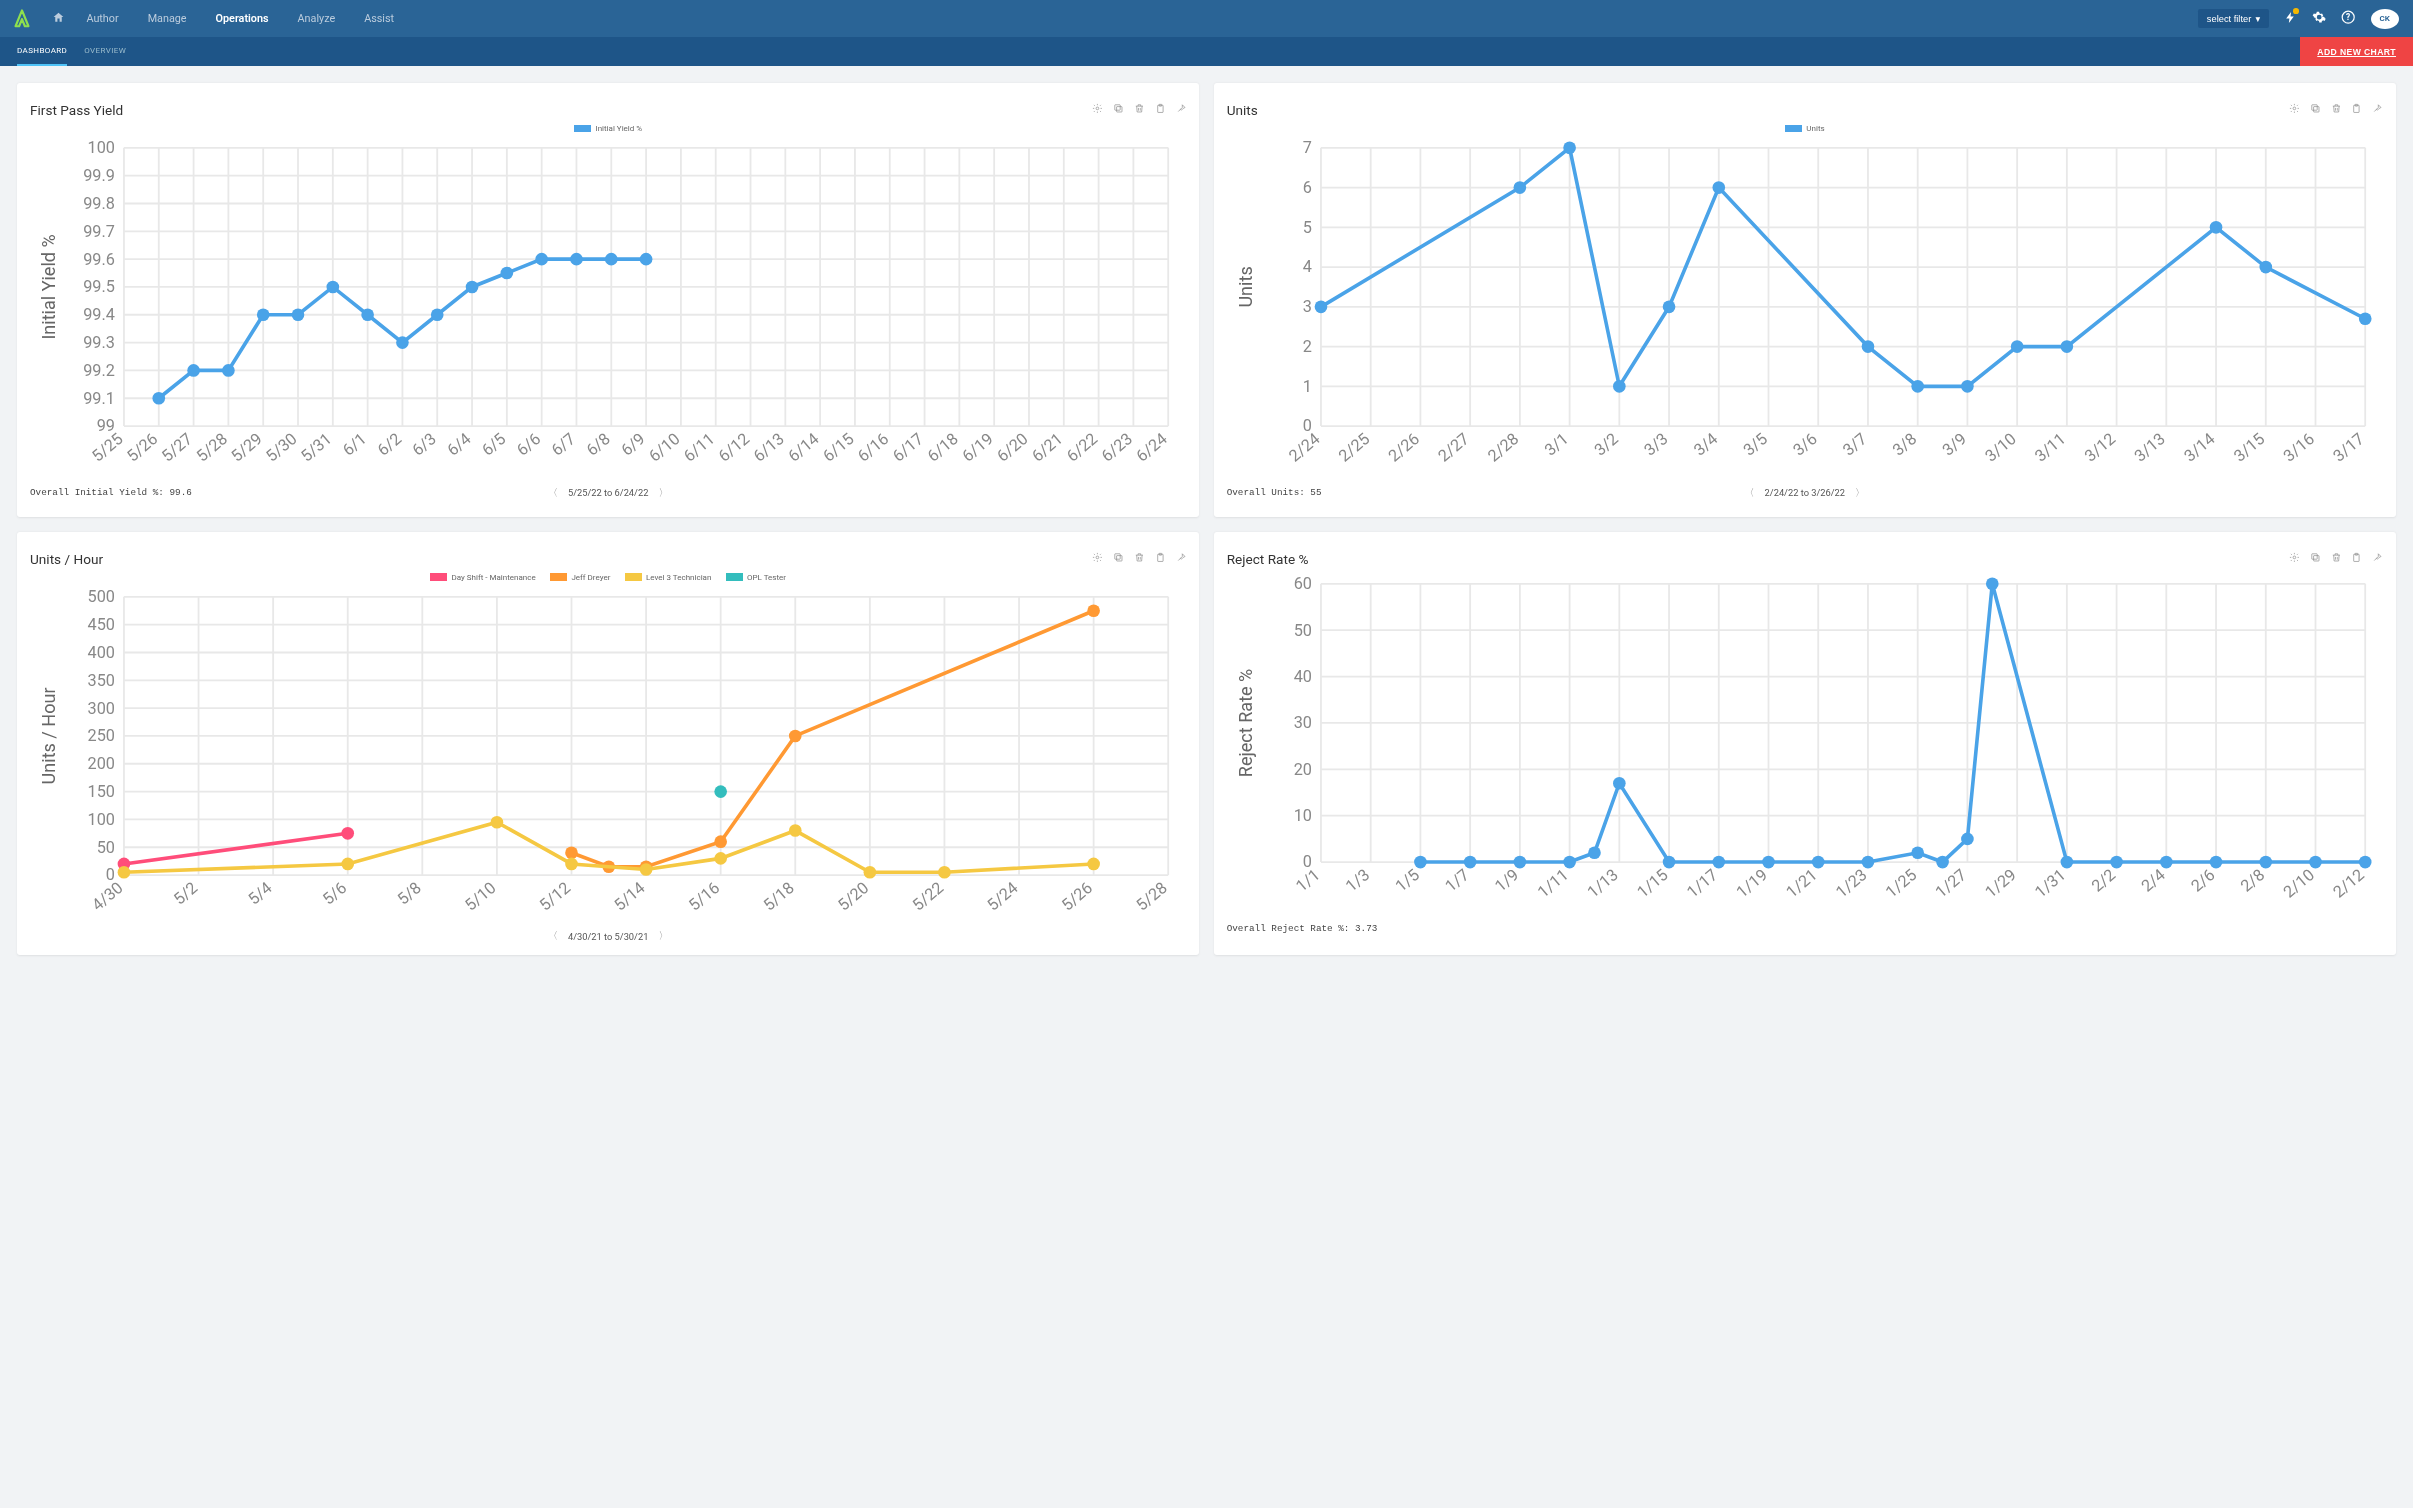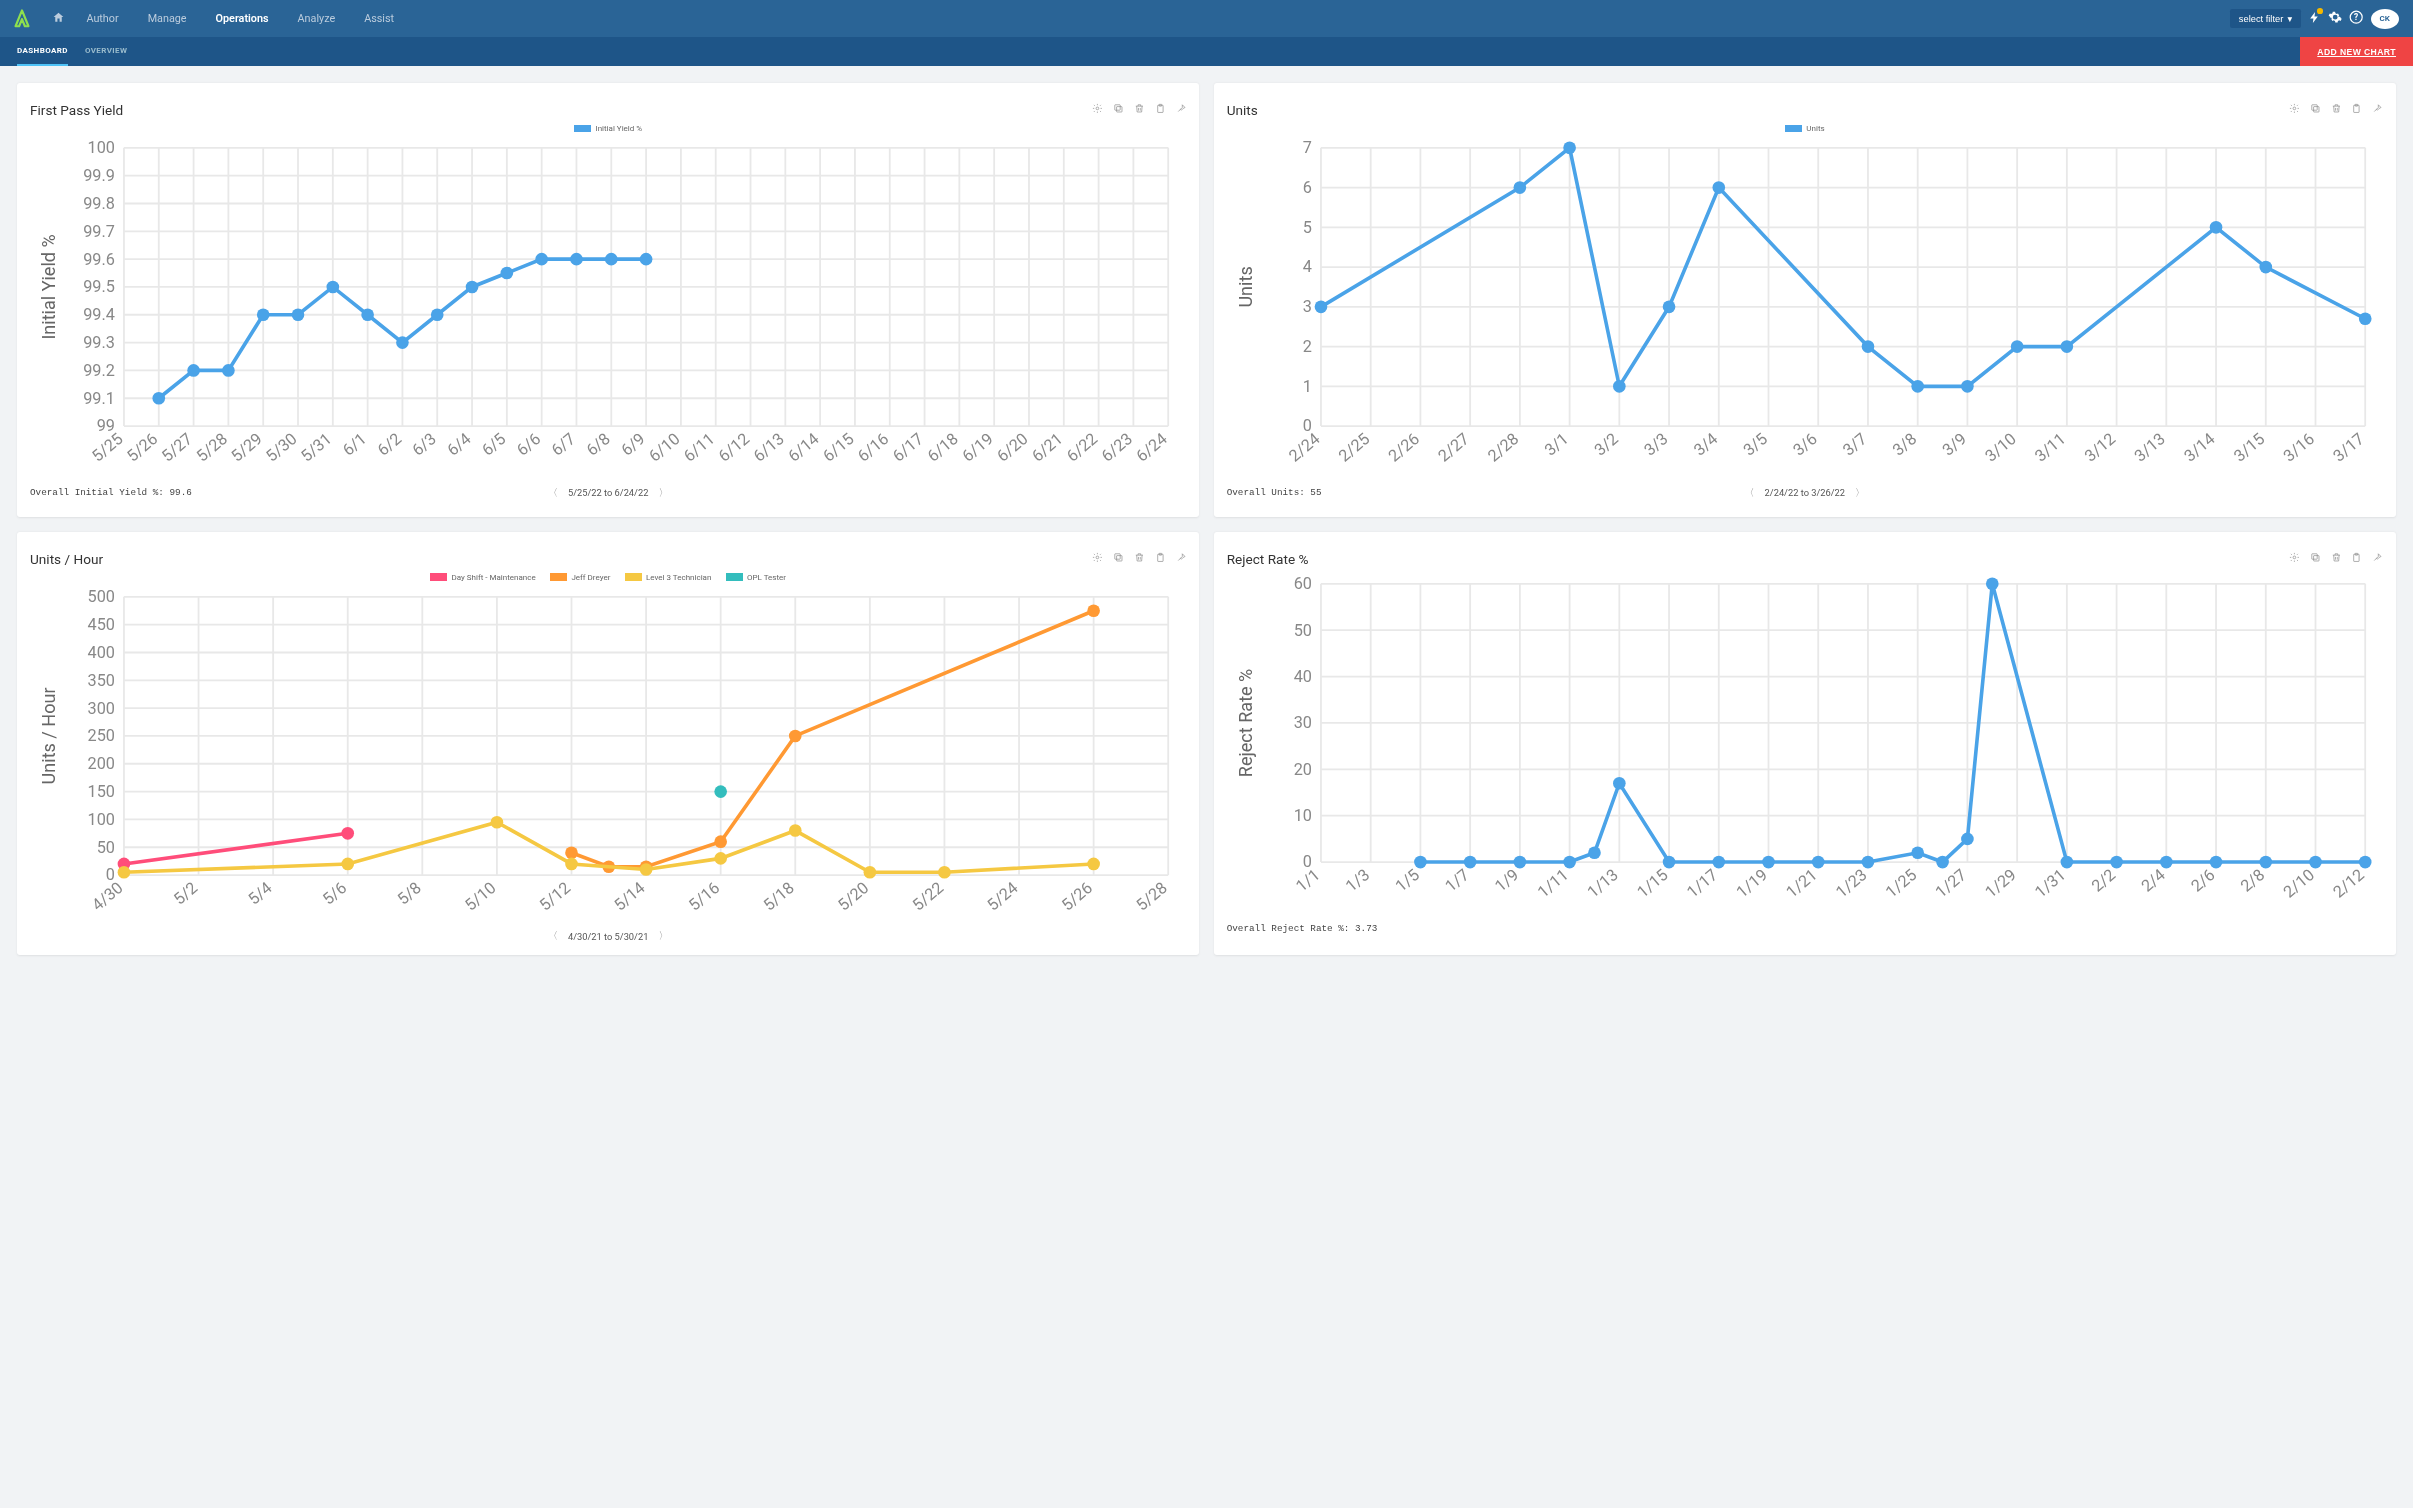--- a/index.html
+++ b/index.html
@@ -4,28 +4,28 @@
 <style>
 * { margin:0; padding:0; box-sizing:border-box; }
 body { font-family:-apple-system,BlinkMacSystemFont,"Segoe UI",Roboto,sans-serif; background:#f1f3f5; color:#333; }
 .header { background:#2a6496; color:#fff; display:flex; align-items:center; height:37px; padding:0 14.4px; }
 .logo { font-size:18.7px; font-weight:700; font-style:italic; margin-right:21.5px; }
 .logo svg { display:block; }
 .home-icon { color:#bcd; margin-right:21.5px; cursor:pointer; }
 .nav { display:flex; gap:29px; flex:1; }
 .nav-item { color:#bcd; font-size:10.8px; cursor:pointer; }
 .nav-item.active { color:#fff; font-weight:600; }
-.header-right { display:flex; align-items:center; gap:7px;margin-left:6px; }
+.header-right { display:flex; align-items:center; gap:15px;margin-left:6px; }
 .filter-dd { background:#1e5588; color:#fff; font-size:9.3px; padding:4.3px 8.6px; border-radius:2.2px; border:none; cursor:pointer; display:flex; align-items:center; gap:4.3px; }
 .hdr-icon { color:#fff; cursor:pointer; position:relative; }
 .notif-dot { position:absolute; top:-2.2px; right:-2.2px; width:5.7px; height:5.7px; background:#f5b800; border-radius:50%; }
 .avatar { width:28px; height:20px; border-radius:50%; background:#fff; color:#2a6496; display:flex; align-items:center; justify-content:center; font-size:8px; font-weight:600; }
 .subnav { background:#1e5588; display:flex; align-items:center; height:29px; padding:0 17px; justify-content:space-between; }
 .subnav-left { display:flex; gap:17px; }
-.subnav-item { color:#9bc; font-size:8px; font-weight:700; letter-spacing:0.4px; cursor:pointer; padding:8.6px 0; }
+.subnav-item { color:#9bc; font-size:8px; font-weight:400; letter-spacing:0.4px; cursor:pointer; padding:8.6px 0; }
 .subnav-item.active { color:#fff; border-bottom:2.2px solid #4fc3f7; }
 .add-btn { background:#ef4444; color:#fff; font-size:8.6px; font-weight:600; letter-spacing:0.4px; padding:9.3px 17px; border:none; cursor:pointer; margin:-9.3px -17px -9.3px 0;text-decoration:underline; }
 .grid { display:grid; grid-template-columns:1fr 1fr; gap:14.4px; padding:17px; }
 .card { background:#fff; border-radius:2.9px; box-shadow:0 0.7px 2.2px rgba(0,0,0,0.08); padding:19px 13px; }
 .card-head { display:flex; justify-content:space-between; align-items:center; margin-bottom:5.7px; }
 .card-title { font-size:13.6px; font-weight:400; color:#333; }
 .card-actions { display:flex; gap:10px; color:#888; }
 .card-actions span { cursor:pointer; }
 .chart-wrap { position:relative; }
 .legend { display:flex; justify-content:center; gap:14.4px; margin-bottom:4.3px; flex-wrap:wrap; }

